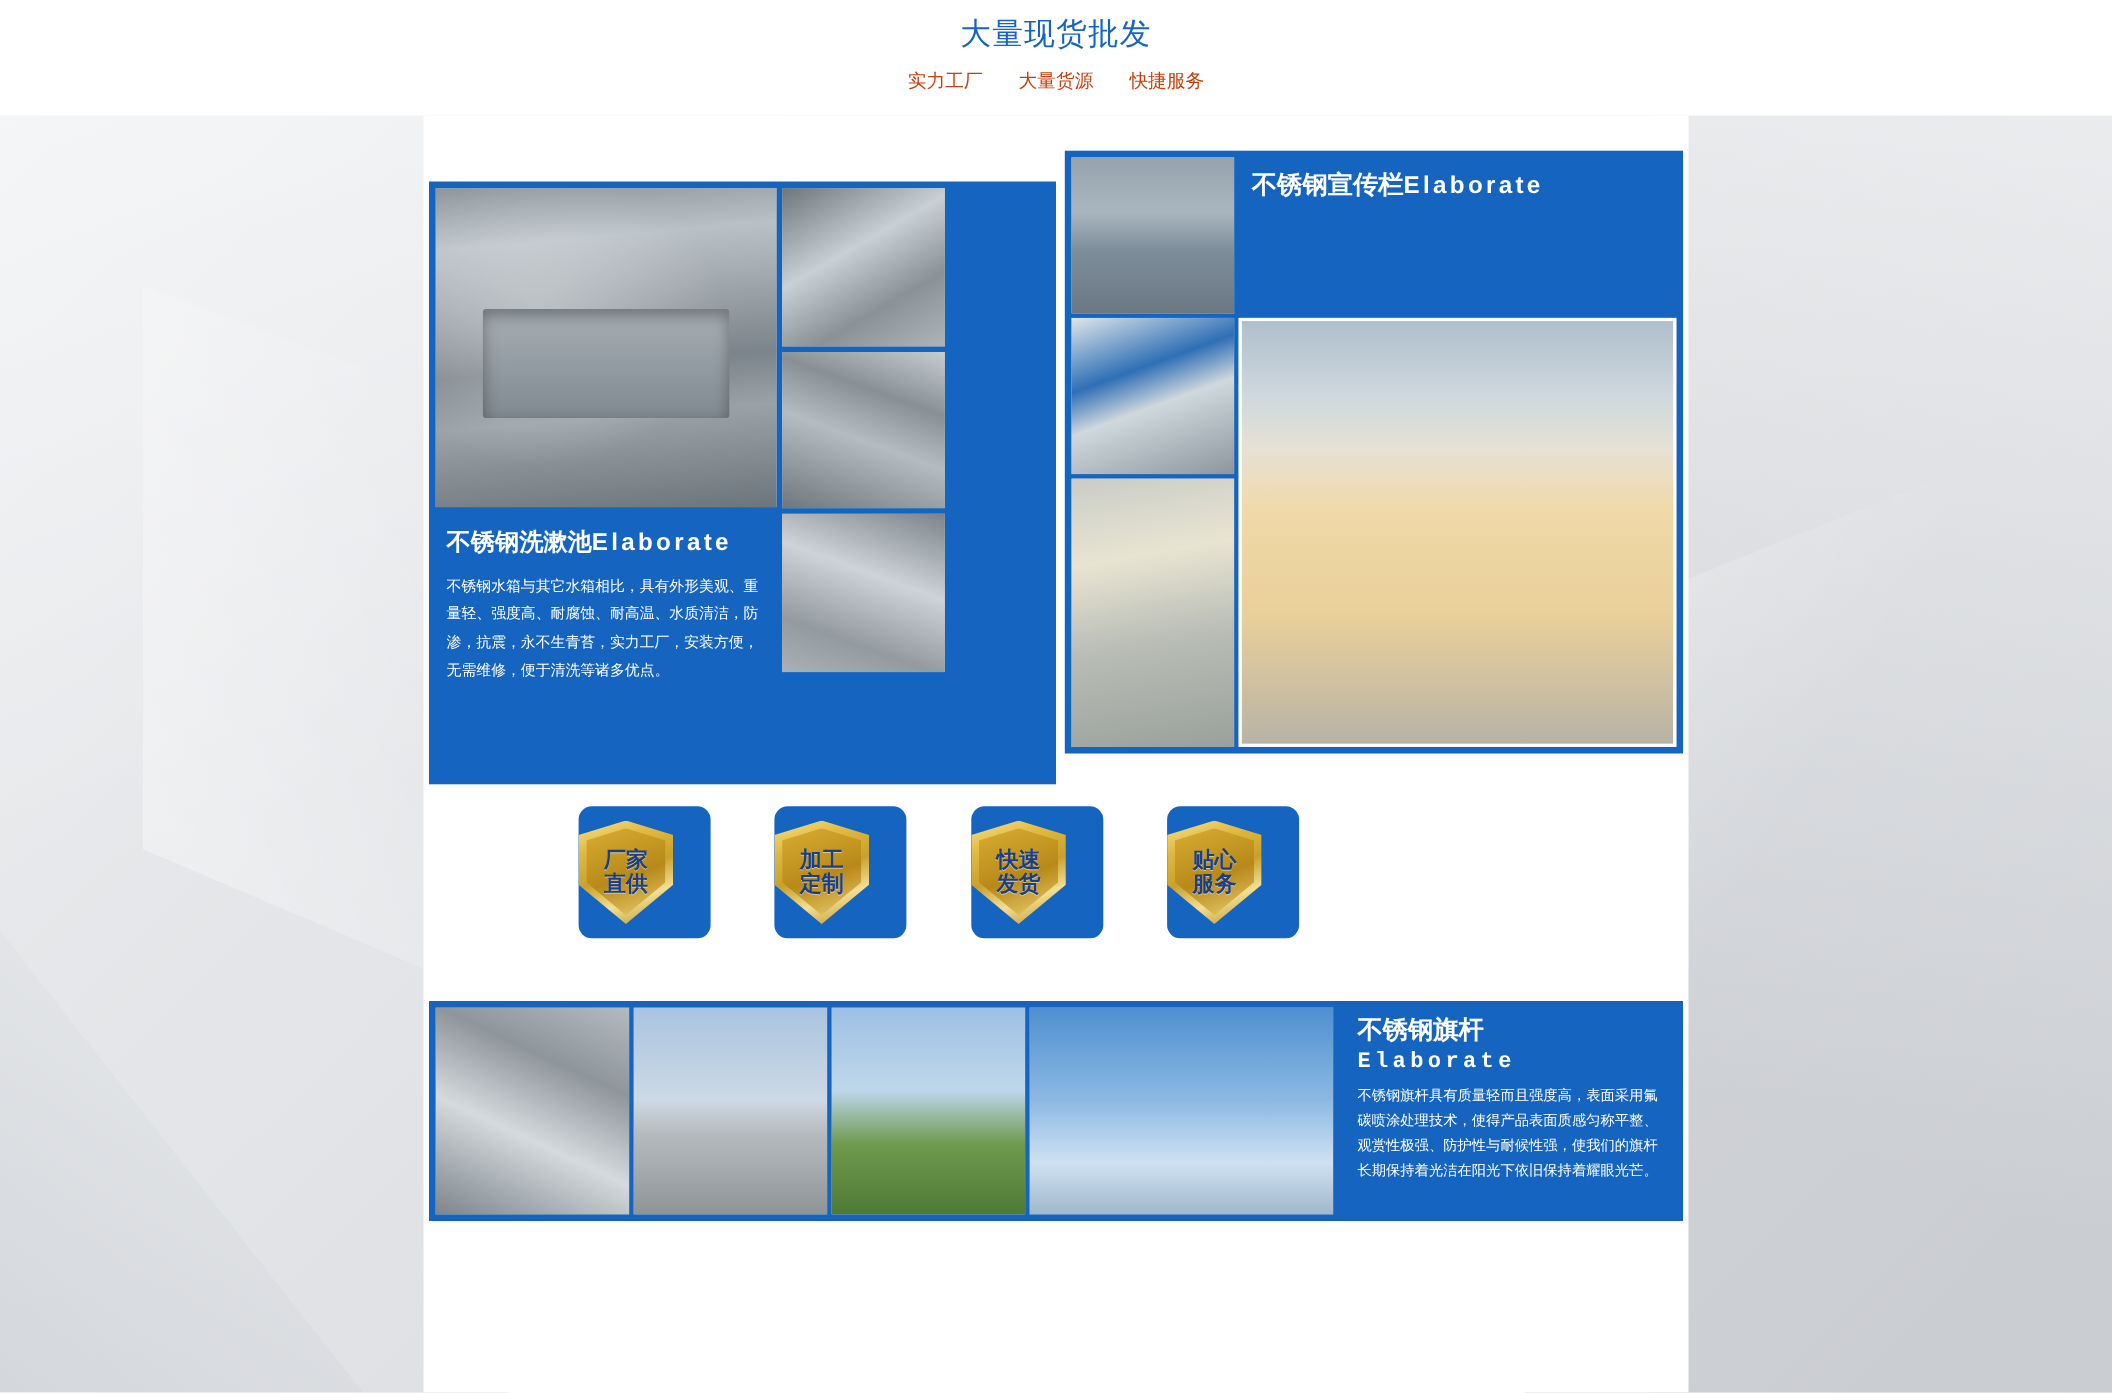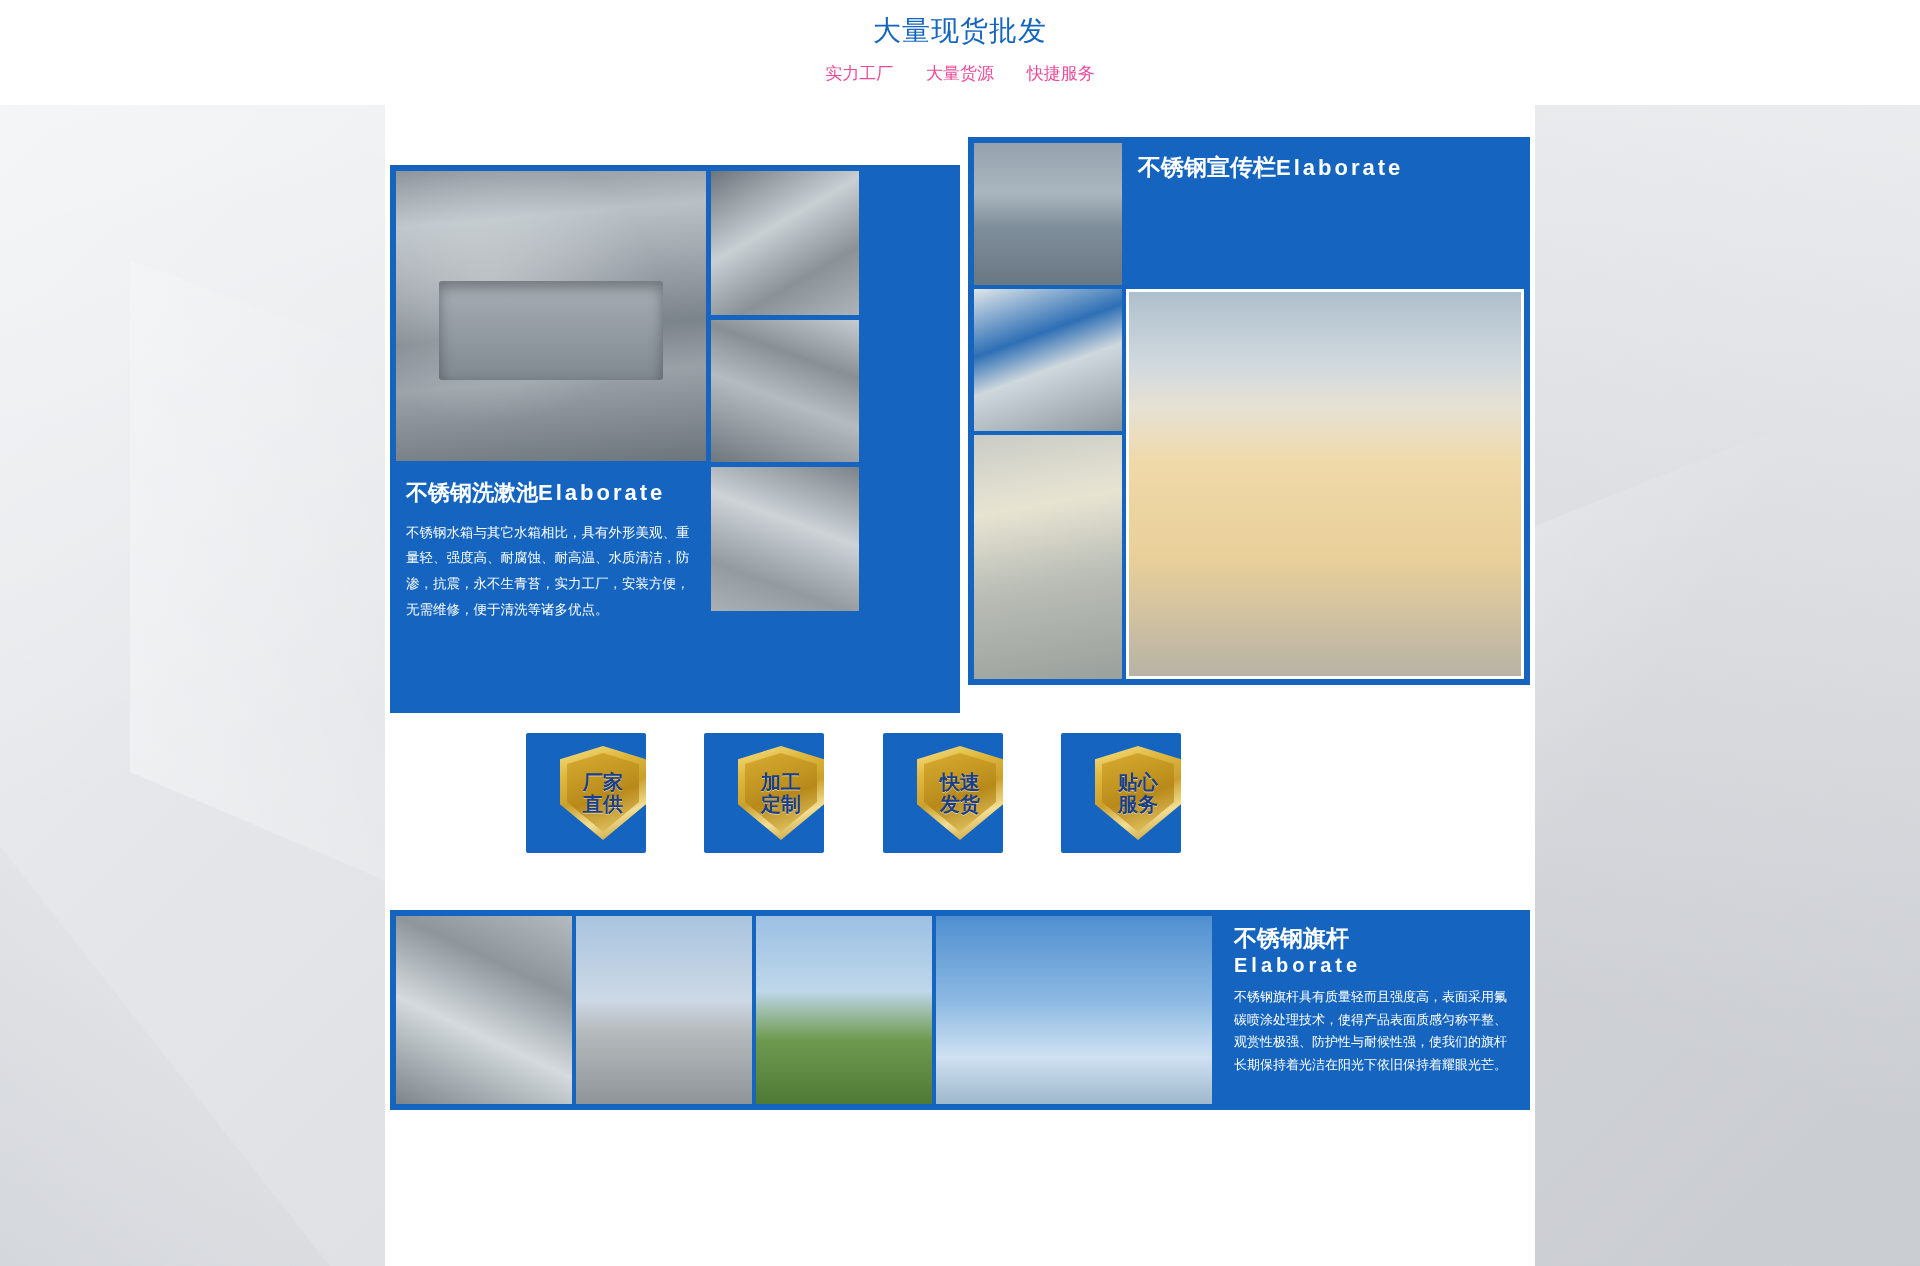--- a/index.html
+++ b/index.html
@@ -34,21 +34,21 @@
 
   .header {
     position: absolute; left:0; top:0; width:1920px; height:105px;
     background:#fff; text-align:center; z-index: 5;
   }
   .header h1 {
     margin:0; padding-top:12px;
     font-size:28px; font-weight:normal; color:#1565c0; letter-spacing:1px;
   }
   .header .sub {
-    margin-top:12px; font-size:17px; color:#ec4899;
+    margin-top:12px; font-size:17px; color:#c2410c;
   }
   .header .sub span { margin: 0 14px; }
 
   .page {
     position:absolute; left:385px; top:105px; width:1150px; height:1161px;
     background:#ffffff; z-index: 3;
   }
 
   
   .sec1 { position:absolute; left:0; top:32px; width:1150px; height:558px; }
@@ -98,22 +98,22 @@
       linear-gradient(180deg,#aebfcc 0%,#cfd8de 18%,#e6e1d4 30%,#f0d9a8 45%,#e8cf9a 70%,#b8b3a6 100%); }
 
   .p-right .txt-block { left:158px; top:6px; width:398px; height:140px; padding:10px 6px 0 12px; }
   .p-right .ttl { font-size:23px; }
   .p-right .desc { margin-top:10px; font-size:13px; line-height:1.9; }
 
   
   .badges { position:absolute; left:0; top:628px; width:1150px; height:160px; }
   .badge {
     position:absolute; top:0; width:120px; height:120px;
-    background:#1565c0; border-radius:2px;
-    display:flex; align-items:center; justify-content:flex-end;
+    background:#1565c0; border-radius:12px;
+    display:flex; align-items:center; justify-content:flex-start;
   }
   .badge .shield {
     width:86px; height:94px;
     background:linear-gradient(160deg,#f7e28a 0%, #e0b93f 25%, #caa02b 50%, #f3df93 72%, #b98c1d 100%);
     clip-path: polygon(50% 0%, 100% 14%, 100% 62%, 50% 100%, 0 62%, 0 14%);
     display:flex; align-items:center; justify-content:center;
     box-shadow:0 2px 6px rgba(0,0,0,.35);
     position:relative;
   }
   .badge .shield::before{
@@ -123,21 +123,21 @@
   }
   .badge .shield span{
     position:relative; z-index:2;
     color:#1a3f8a; font-size:20px; font-weight:bold; line-height:1.1;
     text-align:center; text-shadow:0 1px 0 rgba(255,255,255,.45);
     font-family:"Liberation Sans", sans-serif;
   }
   .b1{ left:141px; } .b2{ left:319px; } .b3{ left:498px; } .b4{ left:676px; }
 
   
-  .sec3 { position:absolute; left:0; top:805px; width:1150px; height:192px; }
+  .sec3 { position:absolute; left:0; top:805px; width:1150px; height:192px;font-family:Liberation Mono, monospace; }
   .p-flag { left:5px; top:0; width:1140px; height:200px; background:#1565c0; padding:6px; }
   .fl1 { left:6px; top:6px; width:176px; height:188px; }
   .fl1 .ph{ background:linear-gradient(25deg,#7d858b,#d4dadd 40%,#8e959b 70%,#b4bbc0); }
   .fl2 { left:186px; top:6px; width:176px; height:188px; }
   .fl2 .ph{ background:linear-gradient(180deg,#a9c4e0 0%,#cdd9e5 45%,#b7bcbf 60%,#8f9499 100%); }
   .fl3 { left:366px; top:6px; width:176px; height:188px; }
   .fl3 .ph{ background:linear-gradient(180deg,#9cc0e4 0%,#bfd7ea 40%,#6e9a4f 66%,#4e7a36 100%); }
   .fl4 { left:546px; top:6px; width:276px; height:188px; }
   .fl4 .ph{ background:linear-gradient(180deg,#4f8fd0 0%,#8cb9e3 45%,#cfe1f2 75%,#9fb8cc 100%); }
   .p-flag .txt-block { left:830px; top:6px; width:300px; height:188px; padding:8px 10px 0 14px; }

